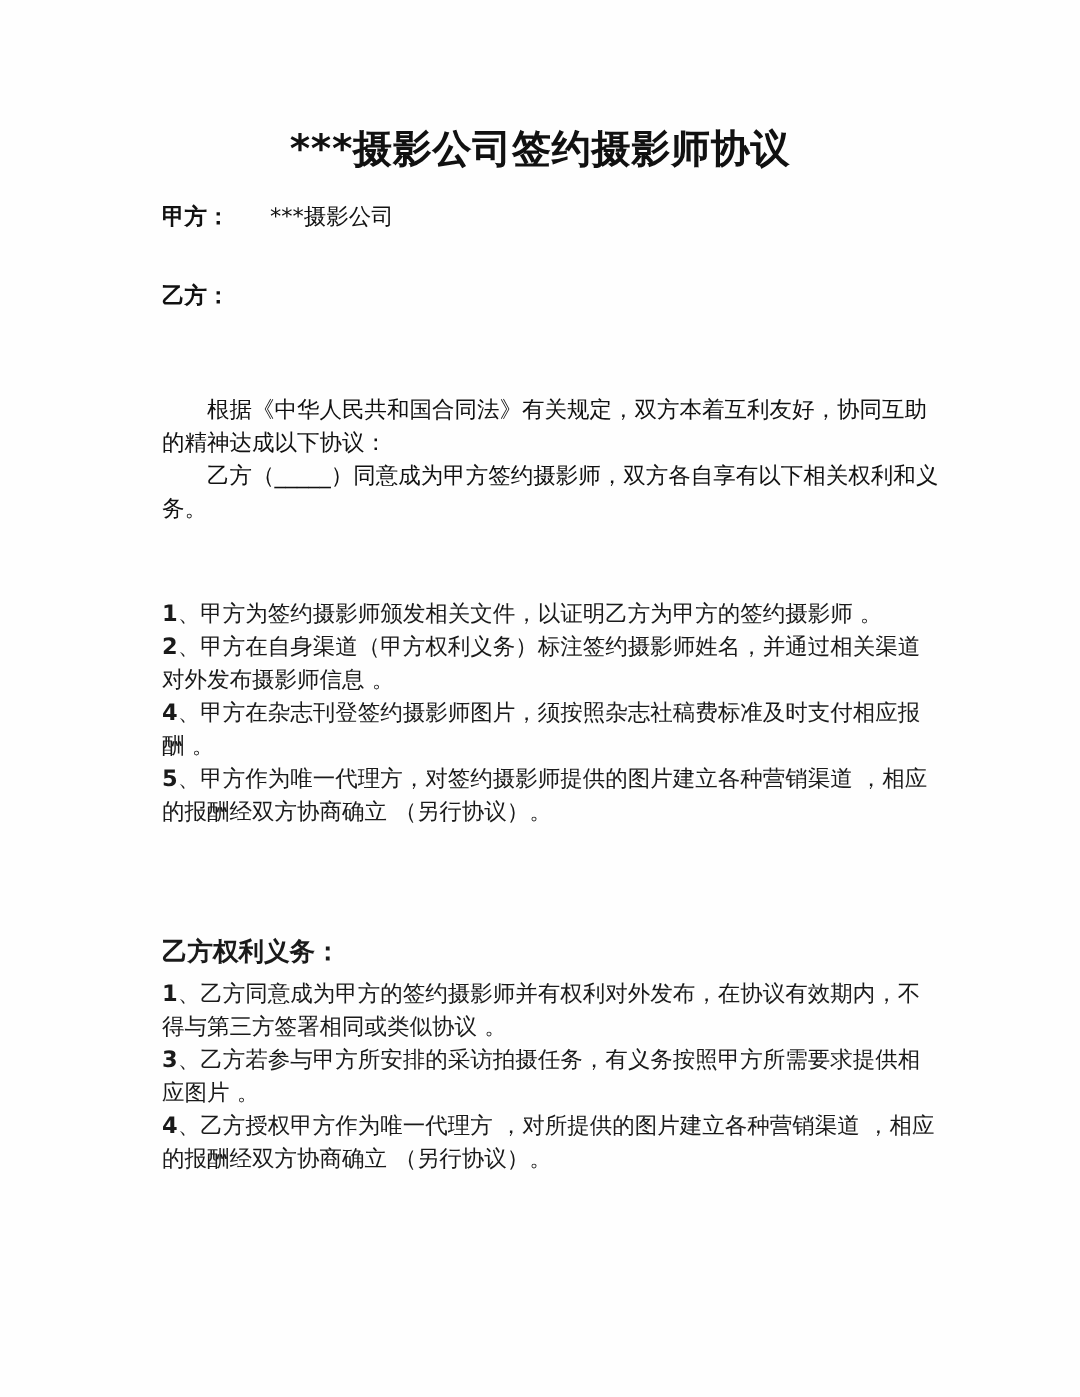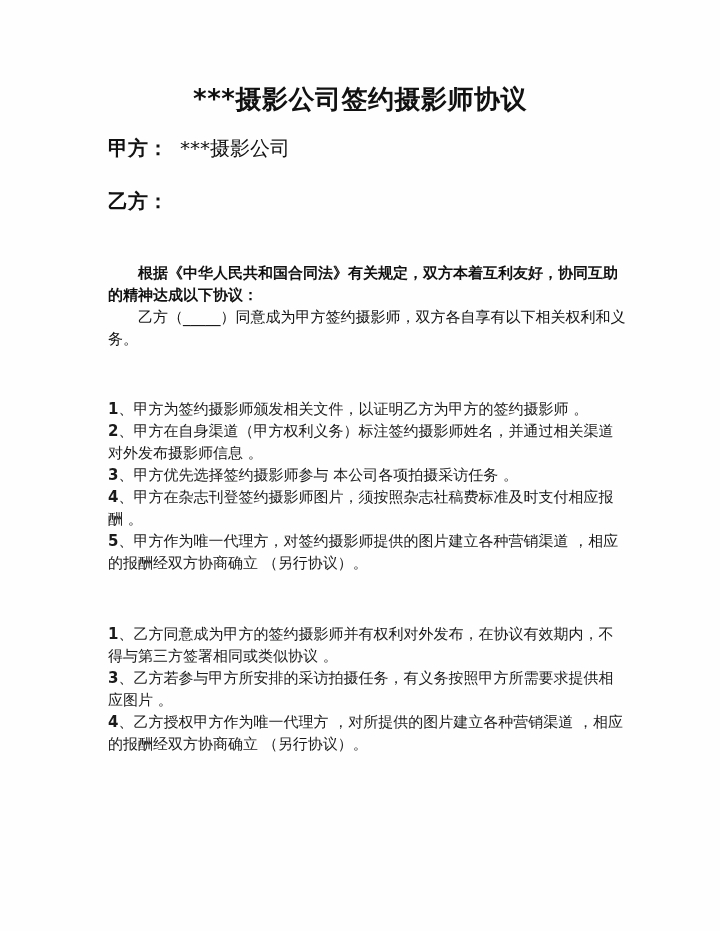--- a/index.html
+++ b/index.html
@@ -26,37 +26,37 @@
       left: 0; width: 720px;
       text-align: center;
       font-size: 26px;
       font-weight: bold;
       letter-spacing: 0.5px;
       color: #111;
     }
     .party {
       position: absolute;
       left: 108px;
-      font-size: 20px;
+      font-size: 15px;
       font-weight: bold;
     }
     .party .lbl { display: inline-block; width: 72px; }
     .party .val { font-weight: normal; }
     .party.a { top: 135px; }
     .party.b { top: 188px; }
 
     .intro {
       position: absolute;
       left: 108px;
       top: 262px;
       width: 520px;
       font-size: 15px;
       line-height: 22px;
     }
-    .intro .bold-part { font-weight: bold; }
+    .intro .bold-part { font-weight: normal; }
     .intro p { margin: 0; text-indent: 30px; }
 
     .section {
       position: absolute;
       left: 108px;
       width: 520px;
       font-size: 15px;
       line-height: 22px;
       color: #1a1a1a;
     }
@@ -90,26 +90,26 @@
 
   <div class="intro">
     <p class="bold-part">根据《中华人民共和国合同法》有关规定，双方本着互利友好，协同互助的精神达成以下协议：</p>
     <p>乙方（_____）同意成为甲方签约摄影师，双方各自享有以下相关权利和义务。</p>
   </div>
 
   <div class="section sec-a">
     <ol>
       <li><span class="num">1</span><span>、甲方为签约摄影师颁发相关文件，以证明乙方为甲方的签约摄影师 。</span></li>
       <li><span class="num">2</span><span>、甲方在自身渠道（甲方权利义务）标注签约摄影师姓名，并通过相关渠道对外发布摄影师信息 。</span></li>
-      <li><span class="num">3</span><span>、甲方优先选择签约摄影师参与 本公司各项拍摄采访任务 。</span></li>
       <li><span class="num">4</span><span>、甲方在杂志刊登签约摄影师图片，须按照杂志社稿费标准及时支付相应报酬 。</span></li>
       <li><span class="num">5</span><span>、甲方作为唯一代理方，对签约摄影师提供的图片建立各种营销渠道 ，相应的报酬经双方协商确立 （另行协议）。</span></li>
     </ol>
   </div>
 
   <div class="section sec-b">
+    <h2>乙方权利义务：</h2>
     <ol>
       <li><span class="num">1</span><span>、乙方同意成为甲方的签约摄影师并有权利对外发布，在协议有效期内，不得与第三方签署相同或类似协议 。</span></li>
       <li><span class="num">3</span><span>、乙方若参与甲方所安排的采访拍摄任务，有义务按照甲方所需要求提供相应图片 。</span></li>
       <li><span class="num">4</span><span>、乙方授权甲方作为唯一代理方 ，对所提供的图片建立各种营销渠道 ，相应的报酬经双方协商确立 （另行协议）。</span></li>
     </ol>
   </div>
 </div>
 
 </body></html>

